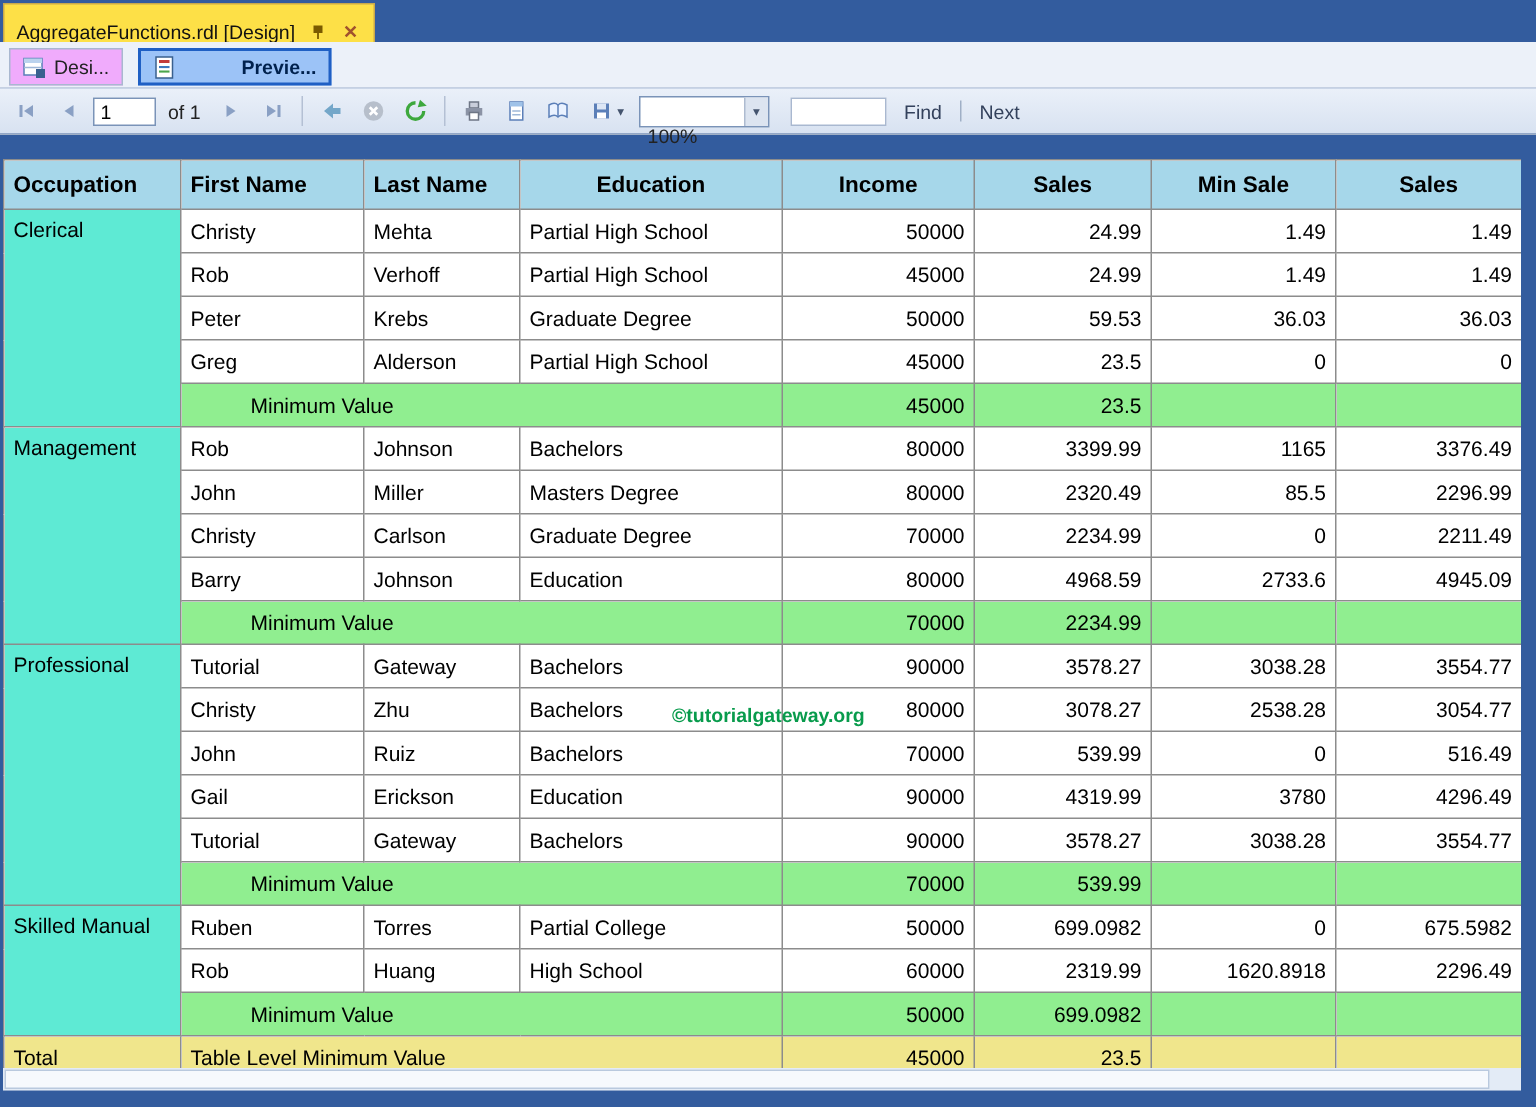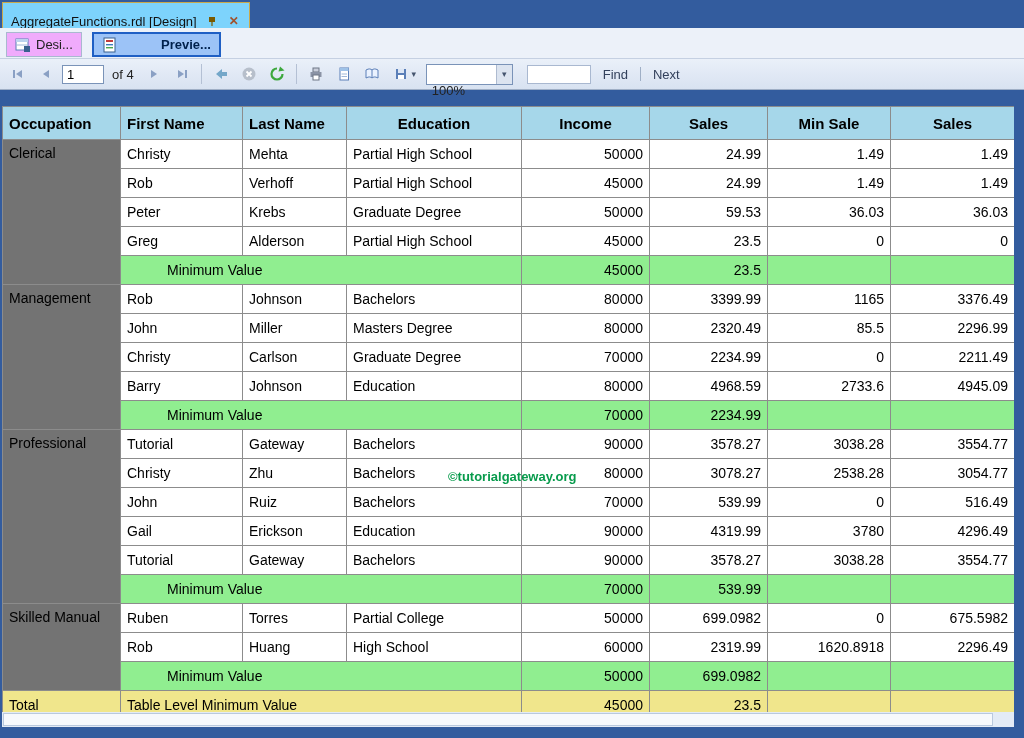--- a/index.html
+++ b/index.html
@@ -2,21 +2,21 @@
 <html style="--header-bg: #A6D7EA; --min-bg: #90EE90; --total-bg: #F0E68C; --chrome-blue: #335C9E; --wm-color: #089B4C;"><head>
 <meta charset="utf-8">
 <style>
   * { margin:0; padding:0; box-sizing:border-box; }
   html,body { width:1024px; height:738px; overflow:hidden; font-family:"Liberation Sans", sans-serif; }
   #app { position:relative; width:1024px; height:738px; background:var(--chrome-blue, #335C9E); }
 
   
   .title-bar { position:absolute; left:0; top:0; width:1024px; height:28px; background:var(--chrome-blue,#335C9E); }
   .doc-tab { position:absolute; left:2px; top:2px; height:26px; display:flex; align-items:center; gap:8px;
-             background:#7dd3fc; border:1px solid #C9A94B; border-bottom:none; padding:18px 8px; font-size:13px; color:#111; }
+             background:#fde047; border:1px solid #C9A94B; border-bottom:none; padding:18px 8px; font-size:13px; color:#111; }
   .doc-tab .pin, .doc-tab .close { width:14px; height:14px; display:flex; align-items:center; justify-content:center;
              font-size:12px; color:#7A5A00; cursor:default; }
   .doc-tab .close { font-weight:bold; color:#A0522D; }
 
   
   .sub-tabs { position:absolute; left:0; top:28px; width:1024px; height:31px; background:#ECF1F9; border-bottom:1px solid #C5D0E2; }
   .sub-tab { position:absolute; top:4px; height:25px; display:flex; align-items:center; gap:5px; padding:0 8px; font-size:13px; color:#222; }
   .sub-tab.design { left:6px; background:#f0abfc; border:1px solid #A9B8D0; }
   .sub-tab.preview { left:92px; background:#9CC3F7; border:2px solid #1F5FC4; color:#00214D; font-weight:bold;gap:43px; }
   .mini-icon { width:16px; height:16px; display:inline-block; }
@@ -38,21 +38,21 @@
 
   
   .report { position:absolute; left:2px; top:106px; width:1012px; height:622px; background:#fff; overflow:hidden; }
   table.rpt { border-collapse:collapse; table-layout:fixed; width:1012px; font-size:14px; color:#000; }
   .rpt th, .rpt td { border:1px solid #8C8C8C; padding:0 6px; height:29px; overflow:hidden; white-space:nowrap; }
   .rpt th { background:var(--header-bg,#A6D7EA); font-weight:bold; font-size:15px; height:33px; }
   .rpt th.left { text-align:left; }
   .rpt th.center { text-align:center; }
   .rpt td.txt { text-align:left; }
   .rpt td.num { text-align:right; }
-  .rpt td.occ { vertical-align:top; padding-top:5px; background:#737373; }
+  .rpt td.occ { vertical-align:top; padding-top:5px; background:#5eead4; }
   .rpt tr.min td { background:var(--min-bg,#90EE90);padding-left:46px; }
   .rpt tr.total td { background:var(--total-bg,#F0E68C); }
   .watermark { position:absolute; left:446px; top:363px; font-size:13px; font-weight:bold; color:var(--wm-color,#089B4C); }
 
   
   .hscroll { position:absolute; left:2px; top:712px; width:1012px; height:15px; background:#E3EBF6; }
   .hscroll .thumb { position:absolute; left:1px; top:1px; width:990px; height:13px; background:#F6F9FD; border:1px solid #B9C9DE; }
   .status-bar { position:absolute; left:0; top:727px; width:1024px; height:11px; background:var(--chrome-blue,#335C9E); }
 
   svg { display:block; }
@@ -106,21 +106,21 @@
           <rect x="3" y="4" width="2" height="8" fill="#8AA0C4"></rect>
           <path d="M12 4 L6 8 L12 12 Z" fill="#8AA0C4"></path>
         </svg>
     </span>
     <span class="tb-btn">
       <svg width="16" height="16" viewBox="0 0 16 16">
           <path d="M11 4 L5 8 L11 12 Z" fill="#8AA0C4"></path>
         </svg>
     </span>
     <input class="page-input" value="1" style="">
-    <span class="of-label">of 4</span>
+    <span class="of-label">of 1</span>
     <span class="tb-btn">
       <svg width="16" height="16" viewBox="0 0 16 16">
           <path d="M5 4 L11 8 L5 12 Z" fill="#8AA0C4"></path>
         </svg>
     </span>
     <span class="tb-btn">
       <svg width="16" height="16" viewBox="0 0 16 16">
           <path d="M4 4 L10 8 L4 12 Z" fill="#8AA0C4"></path>
           <rect x="11" y="4" width="2" height="8" fill="#8AA0C4"></rect>
         </svg>

